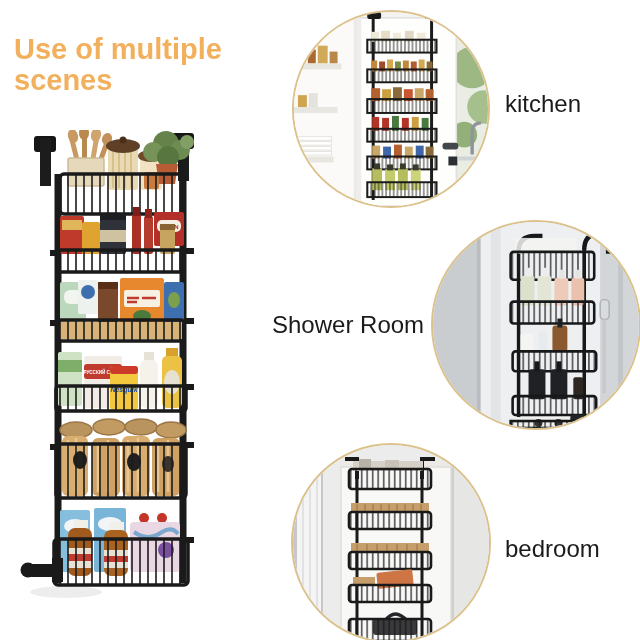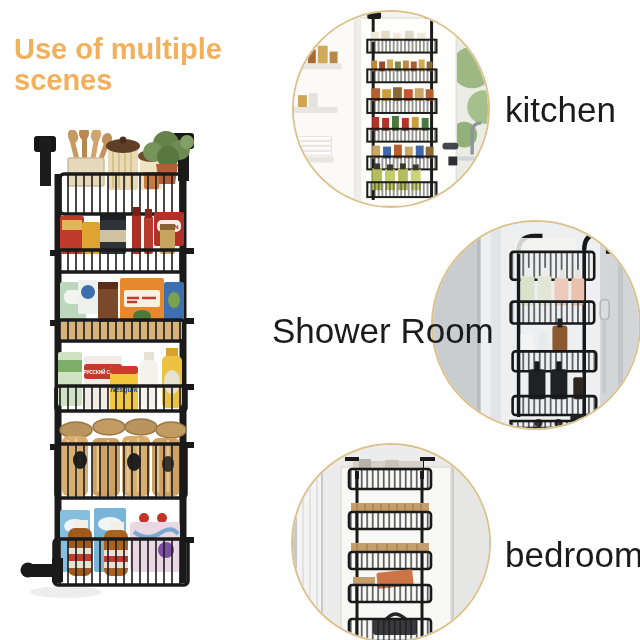--- a/index.html
+++ b/index.html
@@ -1,20 +1,20 @@
 <!DOCTYPE html>
 <html><head>
 <meta charset="utf-8">
 <style>
   html,body{margin:0;padding:0;background:#ffffff;}
   #stage{position:relative;width:640px;height:640px;background:#ffffff;overflow:hidden;
          font-family:"Liberation Sans",sans-serif;}
   .title{position:absolute;left:14px;top:34px;width:232px;
          font-weight:bold;font-size:29px;line-height:1.06;color:#F2B05C;}
-  .scene-label{position:absolute;font-size:35px;color:#1b1b1b;white-space:nowrap;}
+  .scene-label{position:absolute;font-size:24px;color:#1b1b1b;white-space:nowrap;}
   #label-kitchen{left:505px;top:90px;}
   #label-shower{left:272px;top:311px;text-align:center;}
   #label-bedroom{left:505px;top:535px;text-align:center;}
   .scene-circle{position:absolute;border-radius:50%;overflow:hidden;
                 border:2px solid #DCC28A;background:#f2f2f1;}
   #circle-kitchen{left:292px;top:10px;width:194px;height:194px;}
   #circle-shower{left:431px;top:220px;width:206px;height:206px;}
   #circle-bedroom{left:291px;top:443px;width:196px;height:196px;}
   .scene-circle svg{display:block;width:100%;height:100%;}
   #main-product{position:absolute;left:16px;top:130px;width:212px;height:478px;}

